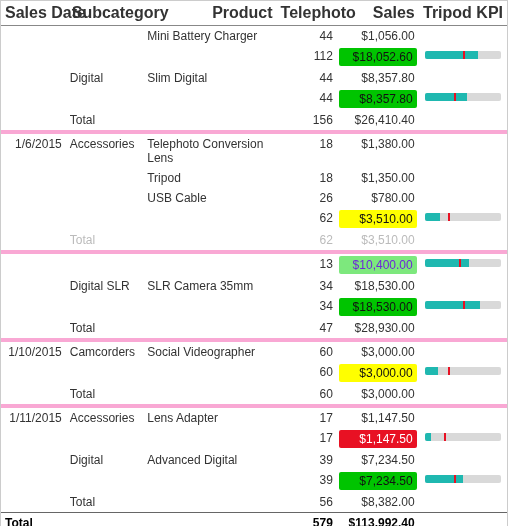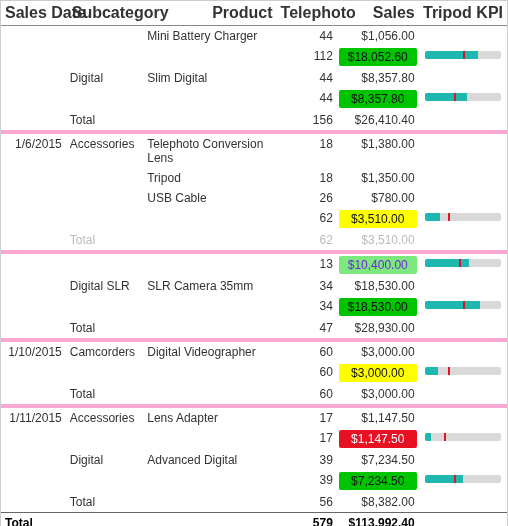--- a/index.html
+++ b/index.html
@@ -28,21 +28,21 @@
   .col-prod   { width: 122px; }
   .col-qty    { width: 56px; }
   .col-sales  { width: 76px; }
   .col-kpi    { width: 82px; }
   .date-cell { text-align: right; padding-right: 6px; }
   .subcat-cell { padding-left: 2px; }
   .prod-cell { padding-left: 2px; }
   td.sales-pill { padding: 2px 2px; }
   .pill {
     display: block;
-    text-align: center;
+    text-align: right;
     padding: 2px 4px;
     border-radius: 2px;
   }
   .pill-green  { background: #00c400; color: #111; }
   .pill-lgreen { background: #7de87d; color: #6d28d9; }
   .pill-yellow { background: #ffff00; color: #111; }
   .pill-red    { background: #e81123; color: #fff; }
   .kpi-cell { padding: 5px 6px 0 6px; }
   .kpi {
     position: relative;
@@ -239,21 +239,21 @@
           <td></td>
           <td class="subcat-cell">Total</td>
           <td></td>
           <td class="num">47</td>
           <td class="num">$28,930.00</td>
           <td></td>
         </tr>
         <tr class="sep">
           <td class="date-cell nowrap">1/10/2015</td>
           <td class="subcat-cell">Camcorders</td>
-          <td class="prod-cell">Digital Videographer</td>
+          <td class="prod-cell">Social Videographer</td>
           <td class="num">60</td>
           <td class="num">$3,000.00</td>
           <td></td>
         </tr>
         <tr>
           <td class="date-cell nowrap"></td>
           <td class="subcat-cell"></td>
           <td></td>
           <td class="num">60</td>
           <td class="num sales-pill">

